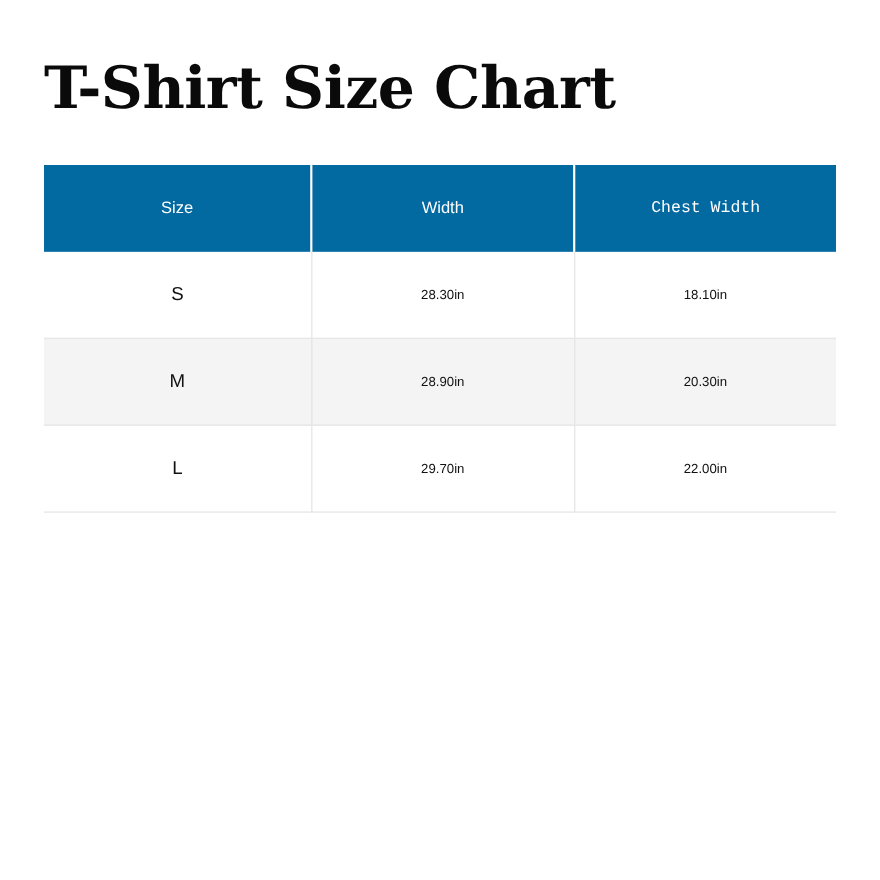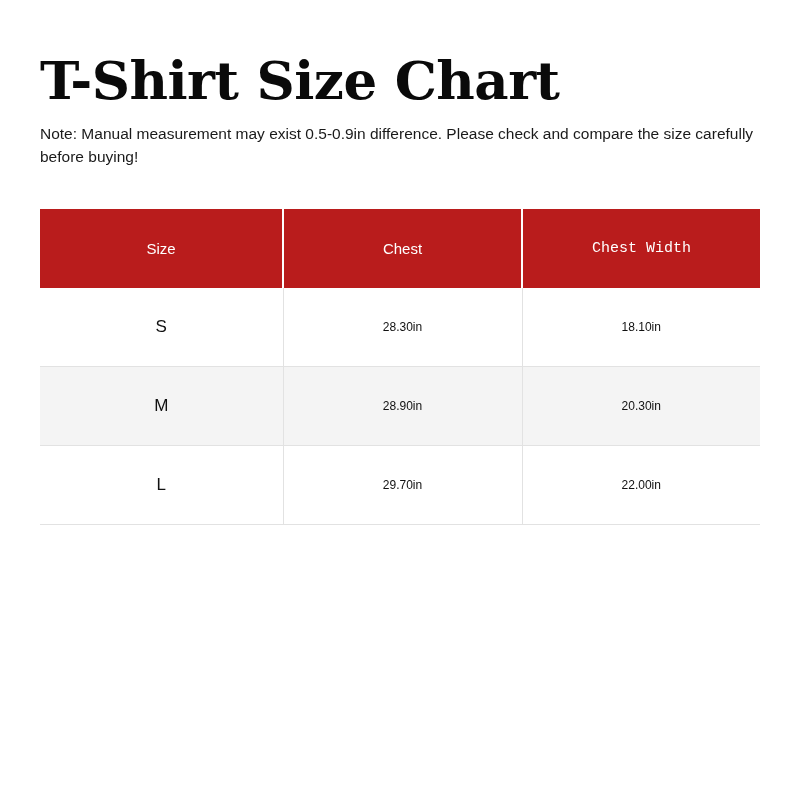--- a/index.html
+++ b/index.html
@@ -40,21 +40,21 @@
   }
   .table-wrap {
     margin-top: 41px;
   }
   table.size-chart {
     border-collapse: collapse;
     width: 720px;
     table-layout: fixed;
   }
   table.size-chart th {
-    background: #b91c1c;
+    background: #0369a1;
     color: #ffffff;
     font-size: 15px;
     font-weight: normal;
     height: 77px;
     text-align: center;
     vertical-align: middle;
     border: none;
     border-right: 2px solid #ffffff;
   }
   table.size-chart th:last-child {
@@ -88,33 +88,32 @@
   col.c2 { width: 239px; }
   col.c3 { width: 238px; }
 </style>
 </head>
 <body>
 
 <div class="page">
 
   <h1 class="title">T-Shirt Size Chart</h1>
 
-  <p class="note">Note: Manual measurement may exist 0.5-0.9in difference. Please check and compare the size carefully before buying!</p>
 
   <div class="table-wrap">
     <table class="size-chart">
       <colgroup>
         <col class="c1">
           <col class="c2">
           <col class="c3">
       </colgroup>
       <thead>
         <tr>
           <th>Size</th>
-          <th>Chest</th>
+          <th>Width</th>
           <th>Chest Width</th>
         </tr>
       </thead>
       <tbody>
         <tr>
           <td class="size-cell">S</td>
           <td>28.30in</td>
           <td>18.10in</td>
         </tr>
         <tr>

